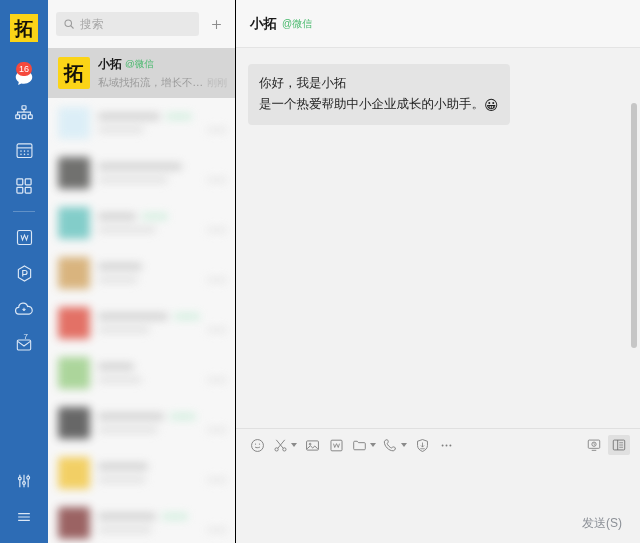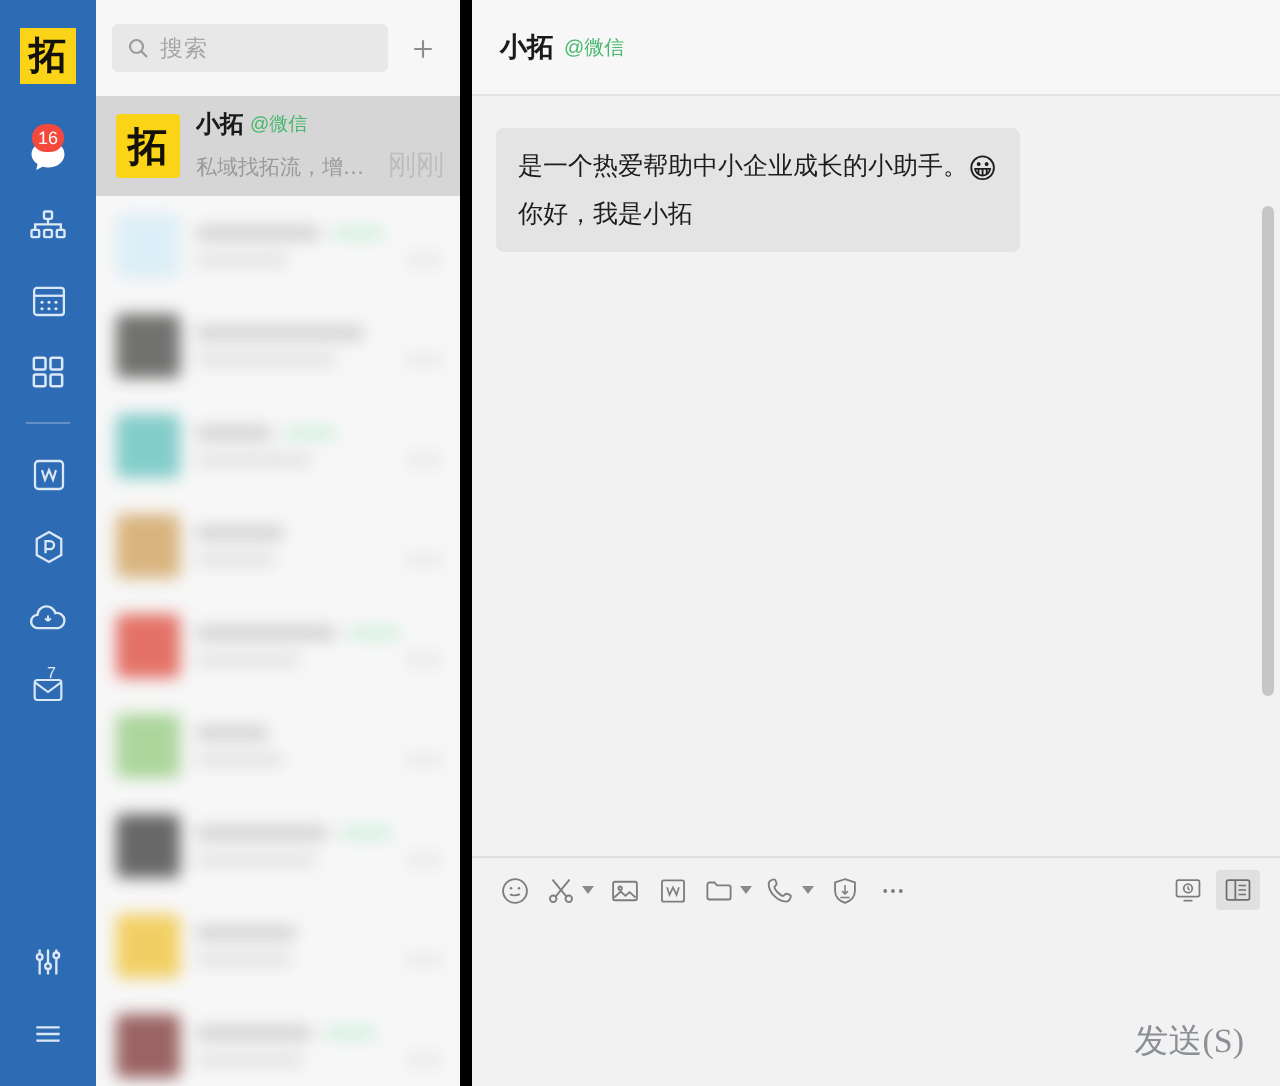--- a/index.html
+++ b/index.html
@@ -52,21 +52,21 @@
     top: 6px; right: 12px;
     color: #dce8f6; font-size: 8px; line-height: 1;
   }
   .rail-spacer { flex: 1 1 auto; }
 
   
   .list {
     width: 188px; flex: 0 0 188px;
     height: 543px;
     background: #f7f7f7;
-    border-right: 6px solid #000000;
+    border-right: 1px solid #000000;
     display: flex; flex-direction: column;
     position: relative;
     overflow: hidden;
   }
   .list-top {
     height: 48px; flex: 0 0 48px;
     display: flex; align-items: center;
     padding: 0 6px 0 8px;
     background: #f7f7f7;
   }
@@ -107,21 +107,21 @@
     font-family: "DejaVu Sans", sans-serif;
   }
   .ci-tag { font-size: 9.5px; color: #46b86b; white-space: nowrap; }
   .ci-row2 { display: flex; align-items: baseline; gap: 4px; margin-top: 3px; }
   .ci-prev {
     font-size: 10.5px; color: #9a9a9a;
     white-space: nowrap; overflow: hidden; text-overflow: ellipsis;
     flex: 1 1 auto;
     font-family: "DejaVu Sans", sans-serif;
   }
-  .ci-time { font-size: 14px; color: #bdbdbd; flex: 0 0 auto; }
+  .ci-time { font-size: 10px; color: #bdbdbd; flex: 0 0 auto; }
 
   
   .blur-item { height: 50px; display: flex; align-items: center; padding: 0 8px 0 10px; gap: 8px; filter: blur(4px); opacity: .85; }
   .blur-av { width: 32px; height: 32px; flex: 0 0 32px; border-radius: 3px; }
   .blur-body { flex: 1 1 auto; min-width: 0; }
   .bl { height: 7px; border-radius: 2px; background: #c9c9c9; margin-bottom: 6px; }
   .bl2 { height: 6px; border-radius: 2px; background: #dcdcdc; }
   .bl-row { display: flex; align-items: center; gap: 6px; }
   .bl-green { background: #cfeedd; height: 7px; border-radius: 2px; }
 
@@ -205,22 +205,22 @@
   .input-area {
     flex: 1 1 auto;
     padding: 2px 14px;
     position: relative;
   }
   .send-row {
     position: absolute; right: 14px; bottom: 9px;
     display: flex; align-items: center;
   }
   .send-btn {
-    font-size: 17px; color: #8b8f96;
-    font-family: Liberation Serif, serif;
+    font-size: 12px; color: #8b8f96;
+    font-family: Liberation Sans, sans-serif;
     padding: 2px 4px;
   }
 </style>
 </head>
 <body>
 
 <div class="app">
 
   <div class="rail">
 
@@ -473,22 +473,22 @@
 
   <div class="chat">
 
     <div class="chat-head">
       <span class="ch-title">小拓</span>
       <span class="ch-tag">@微信</span>
     </div>
 
     <div class="msgs">
       <div class="bubble">
+        <div class="line">你好，我是小拓</div>
         <div class="line"><span>是一个热爱帮助中小企业成长的小助手。</span><span class="emoji">😀</span></div>
-        <div class="line">你好，我是小拓</div>
       </div>
       <div class="v-scroll"></div>
     </div>
 
     <div class="composer">
 
       <div class="tools">
 
         <div class="tool">
           <svg width="17" height="17" viewBox="0 0 24 24" fill="none" stroke="#7d7d7d" stroke-width="1.3">

